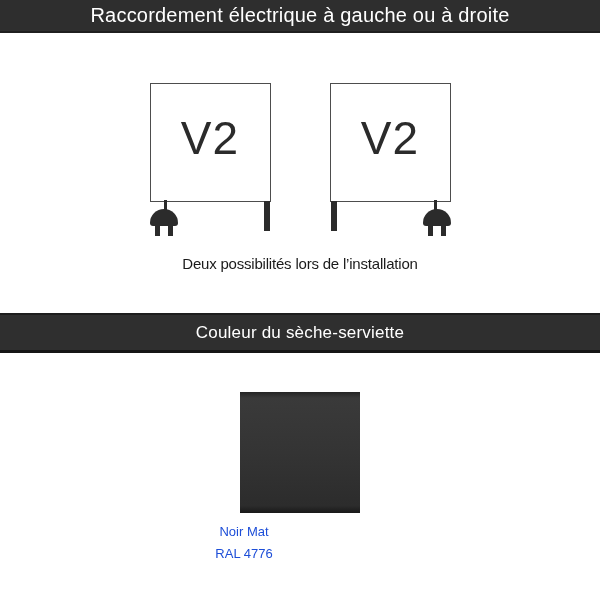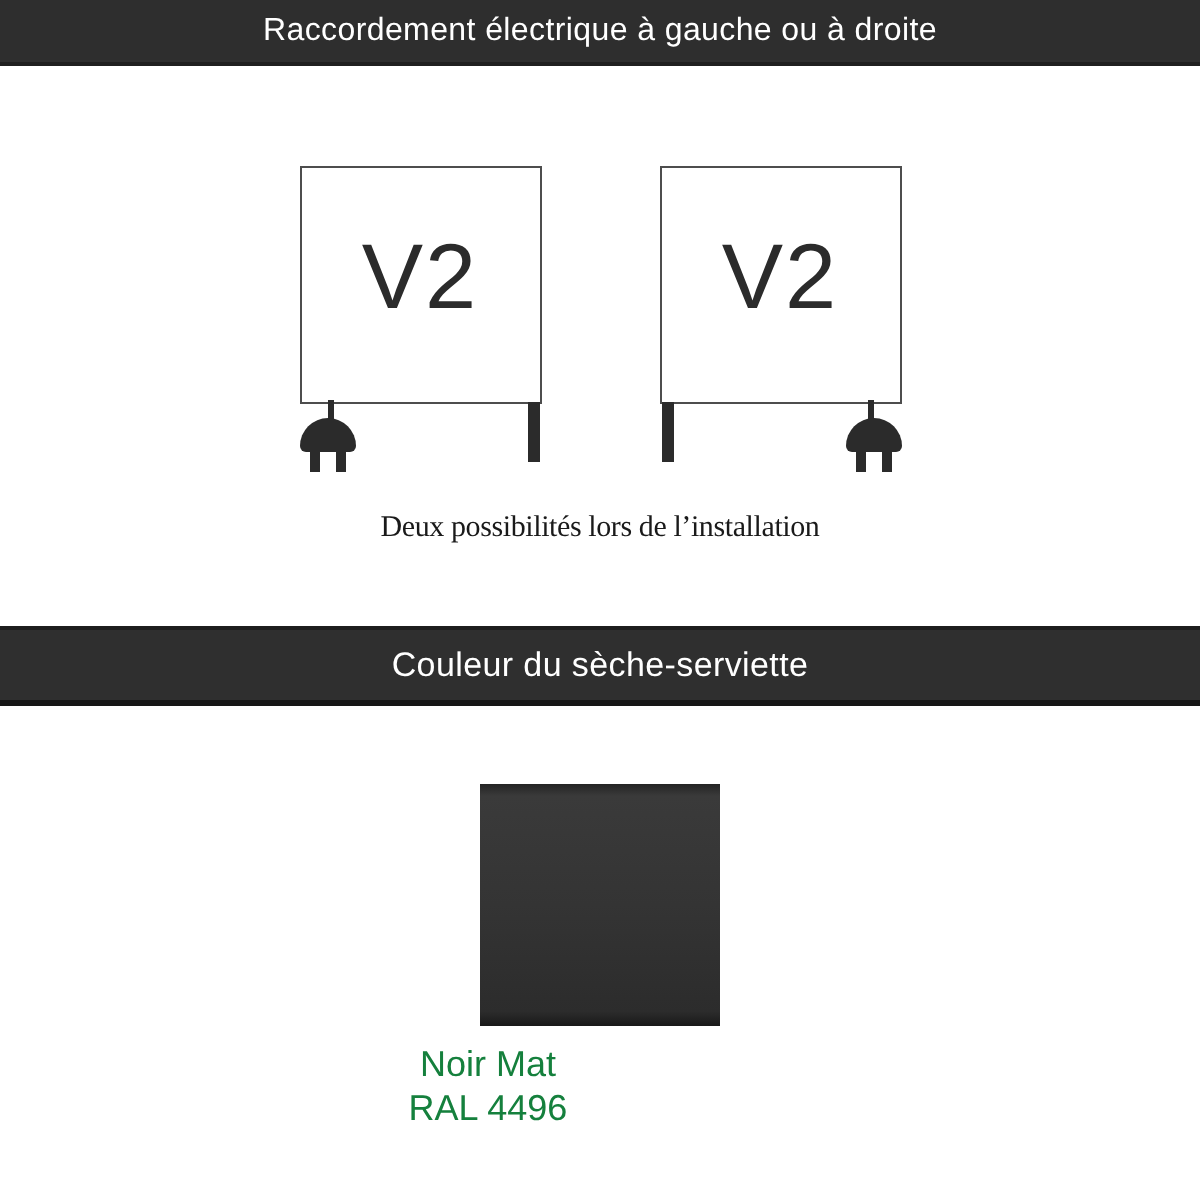--- a/index.html
+++ b/index.html
@@ -4,21 +4,21 @@
 <style>
   * { margin:0; padding:0; box-sizing:border-box; }
   html,body { width:600px; height:600px; background:#ffffff;
               font-family:"Liberation Sans", sans-serif; }
   .page { position:relative; width:600px; height:600px; background:#ffffff; overflow:hidden; }
 
   
   .section-bar { position:absolute; left:0; right:0; background:#2e2e2e;
                  display:flex; align-items:center; justify-content:center;
                  color:#ffffff; letter-spacing:0.2px; }
-  .bar-raccordement { top:0; height:33px; font-size:16px;
+  .bar-raccordement { top:0; height:33px; font-size:20px;
                       border-bottom:2px solid #1f1f1f;text-align:center; }
   .bar-couleur { top:313px; height:40px; font-size:17px; background:#2f2f2f;
                  border-top:2px solid #1d1d1d; border-bottom:3px solid #161616; }
 
   
   .diagram-row { position:absolute; top:83px; left:0; width:600px;
                  display:flex; justify-content:center; gap:59px; }
   .radiator { position:relative; width:121px; height:157px; }
   .radiator-box { position:absolute; top:0; left:0; width:121px; height:119px;
                   background:#ffffff; border:1.5px solid #4d4d4d;
@@ -35,28 +35,28 @@
   .plug-prong { position:absolute; top:24px; width:5px; height:11px; background:#2b2b2b; }
   .plug-prong.p1 { left:5px; }
   .plug-prong.p2 { left:18px; }
 
   .pipe-stub { position:absolute; right:1px; top:0; width:6px; height:30px; background:#2b2b2b; }
 
   
   .install-caption { position:absolute; top:255px; left:0; width:600px;
                      text-align:center; font-size:15px; color:#1a1a1a;
                      letter-spacing:-0.2px; }
-  .install-caption p { line-height:18px; margin-bottom:9px;font-family:Liberation Serif, serif; }
+  .install-caption p { line-height:18px; margin-bottom:9px; }
 
   
   .swatch { position:absolute; top:392px; left:240px; width:120px; height:121px;
             background:linear-gradient(180deg,#242424 0px,#3a3a3a 6px,
                        #343434 50%,#2c2c2c 94%,#191919 100%); }
   .swatch-label { position:absolute; top:521px; left:0; width:488px;
-                  text-align:center; font-size:18px; line-height:22px; color:#15803d; }
+                  text-align:center; font-size:13px; line-height:22px; color:#1d4ed8; }
 </style>
 </head>
 <body>
 
 <div class="page">
 
   <div class="section-bar bar-raccordement">
     <span>Raccordement électrique à gauche ou à droite</span>
   </div>
 
@@ -98,16 +98,16 @@
     <p>Deux possibilités lors de l’installation</p>
   </div>
 
   <div class="section-bar bar-couleur">
     <span>Couleur du sèche-serviette</span>
   </div>
 
   <div class="swatch"></div>
   <div class="swatch-label">
     <p>Noir Mat</p>
-    <p>RAL 4496</p>
+    <p>RAL 4776</p>
   </div>
 
 </div>
 
 </body></html>

